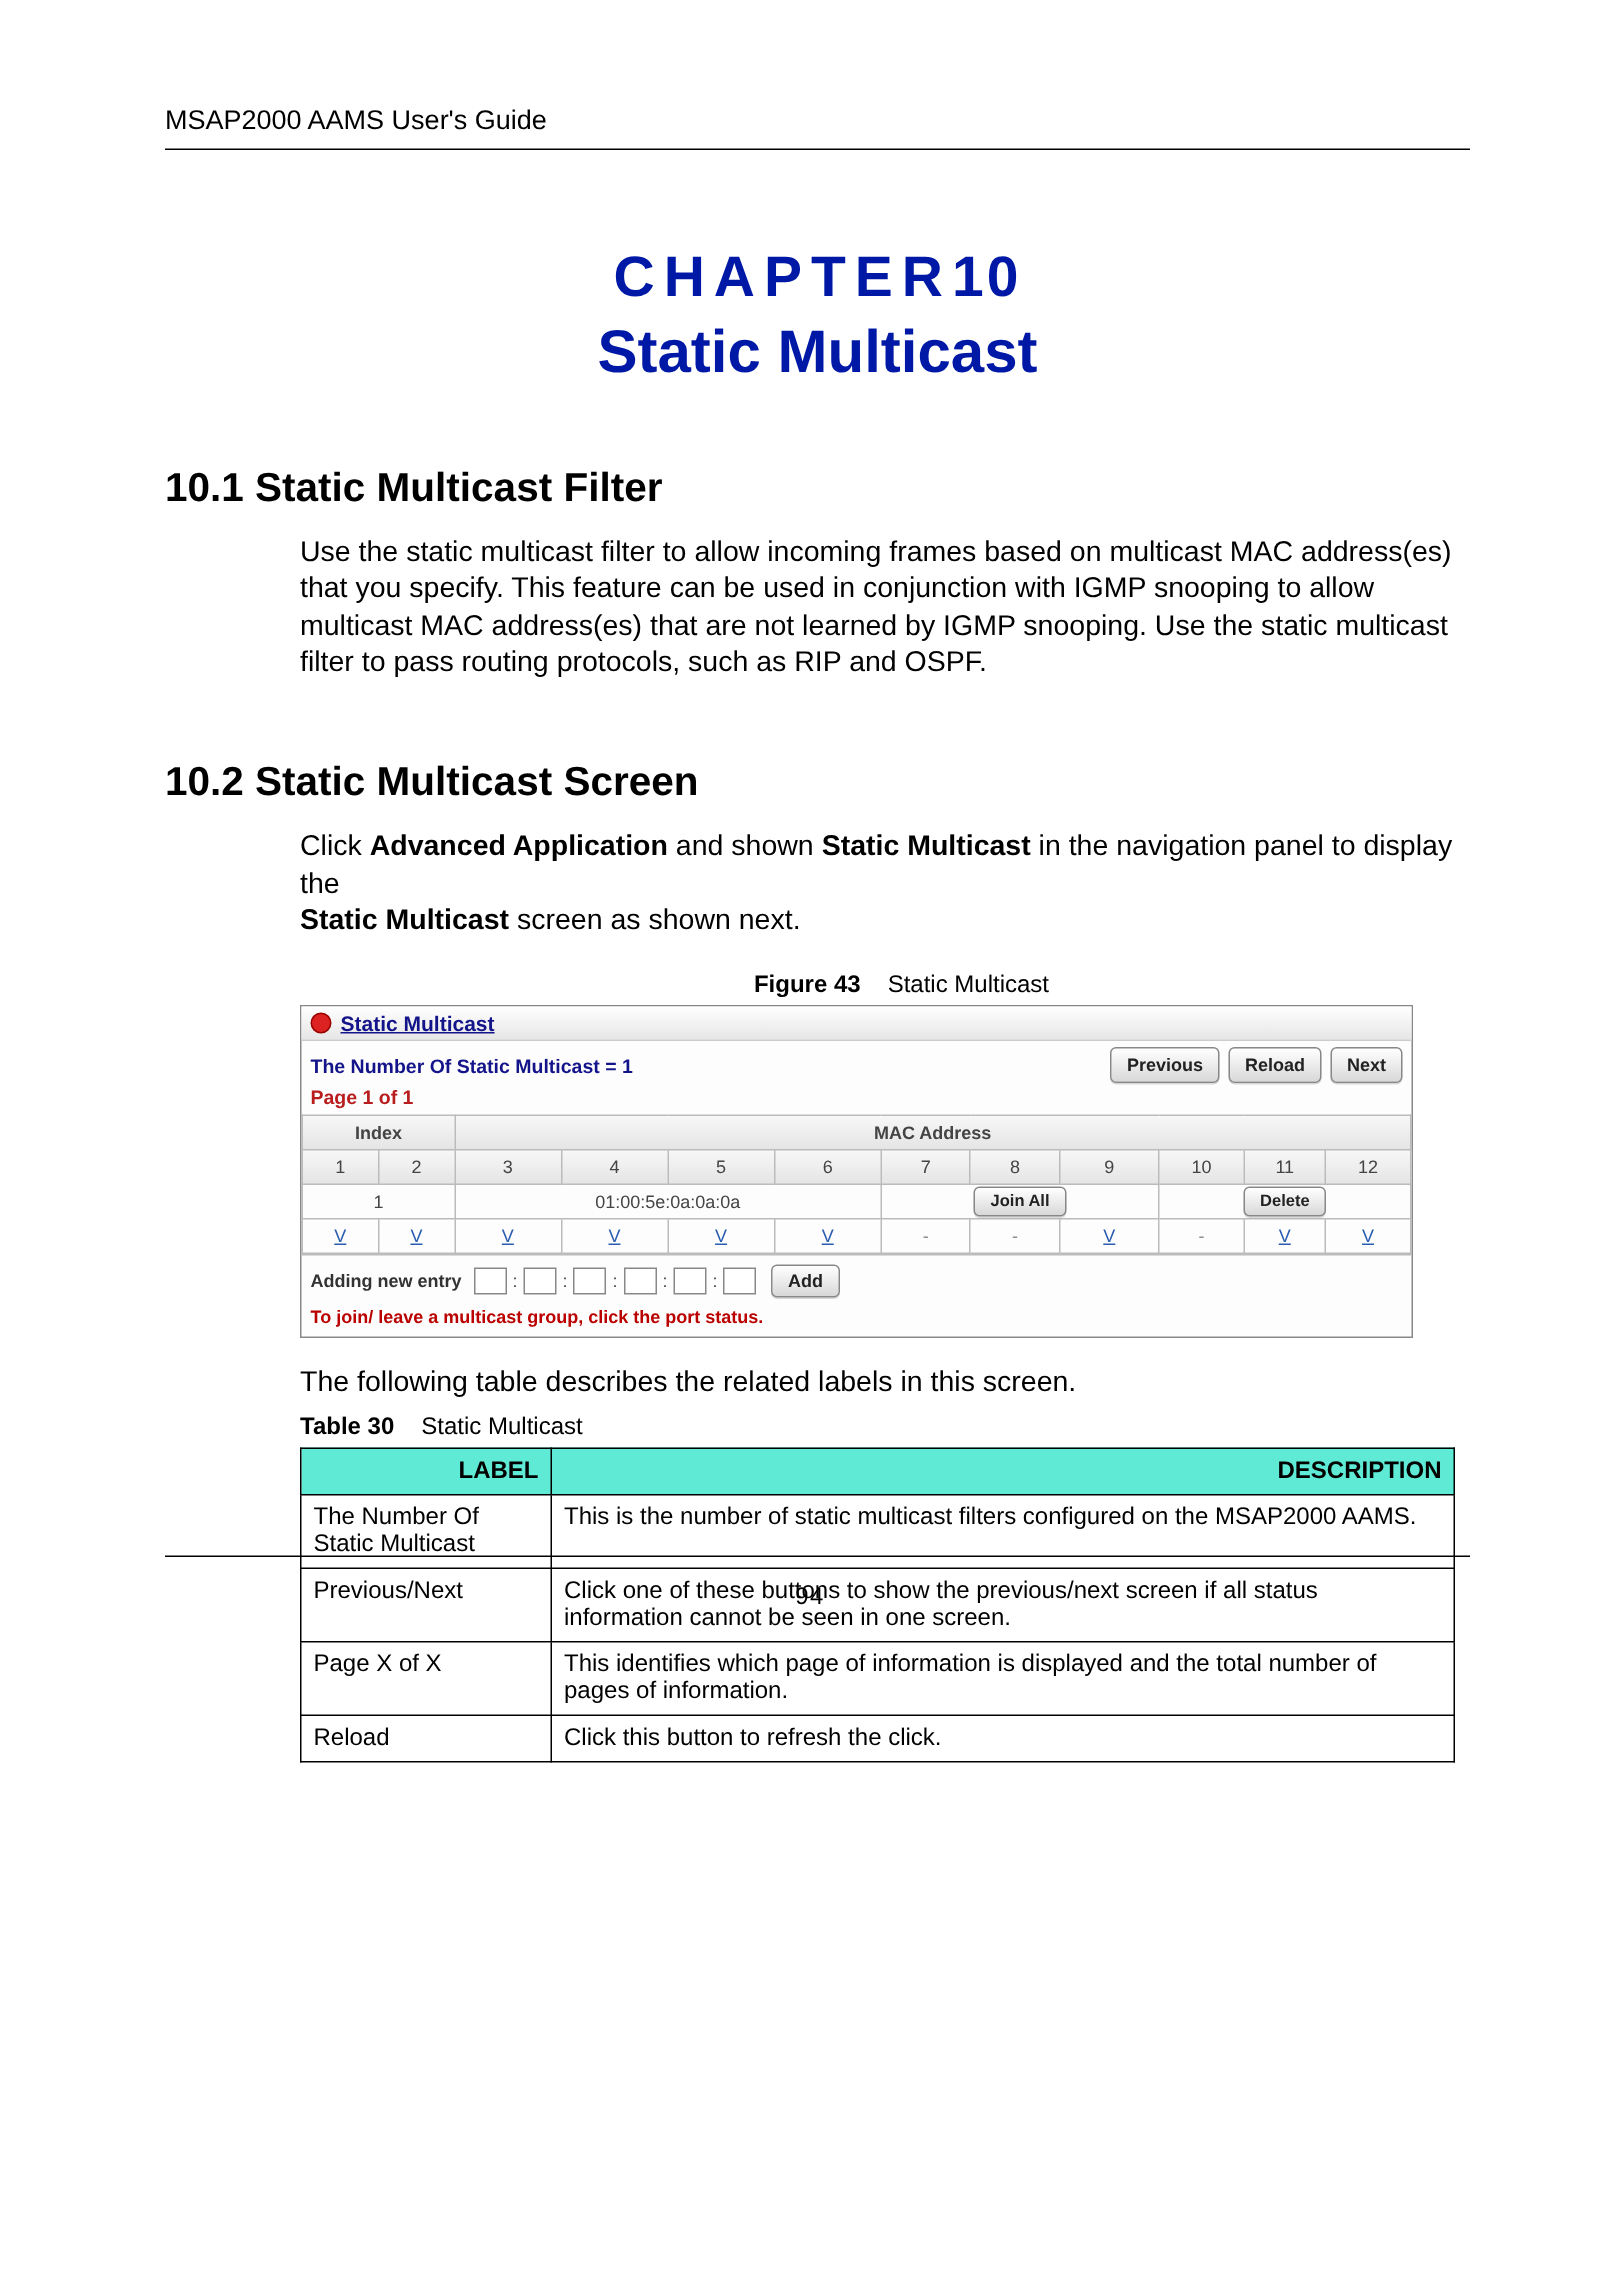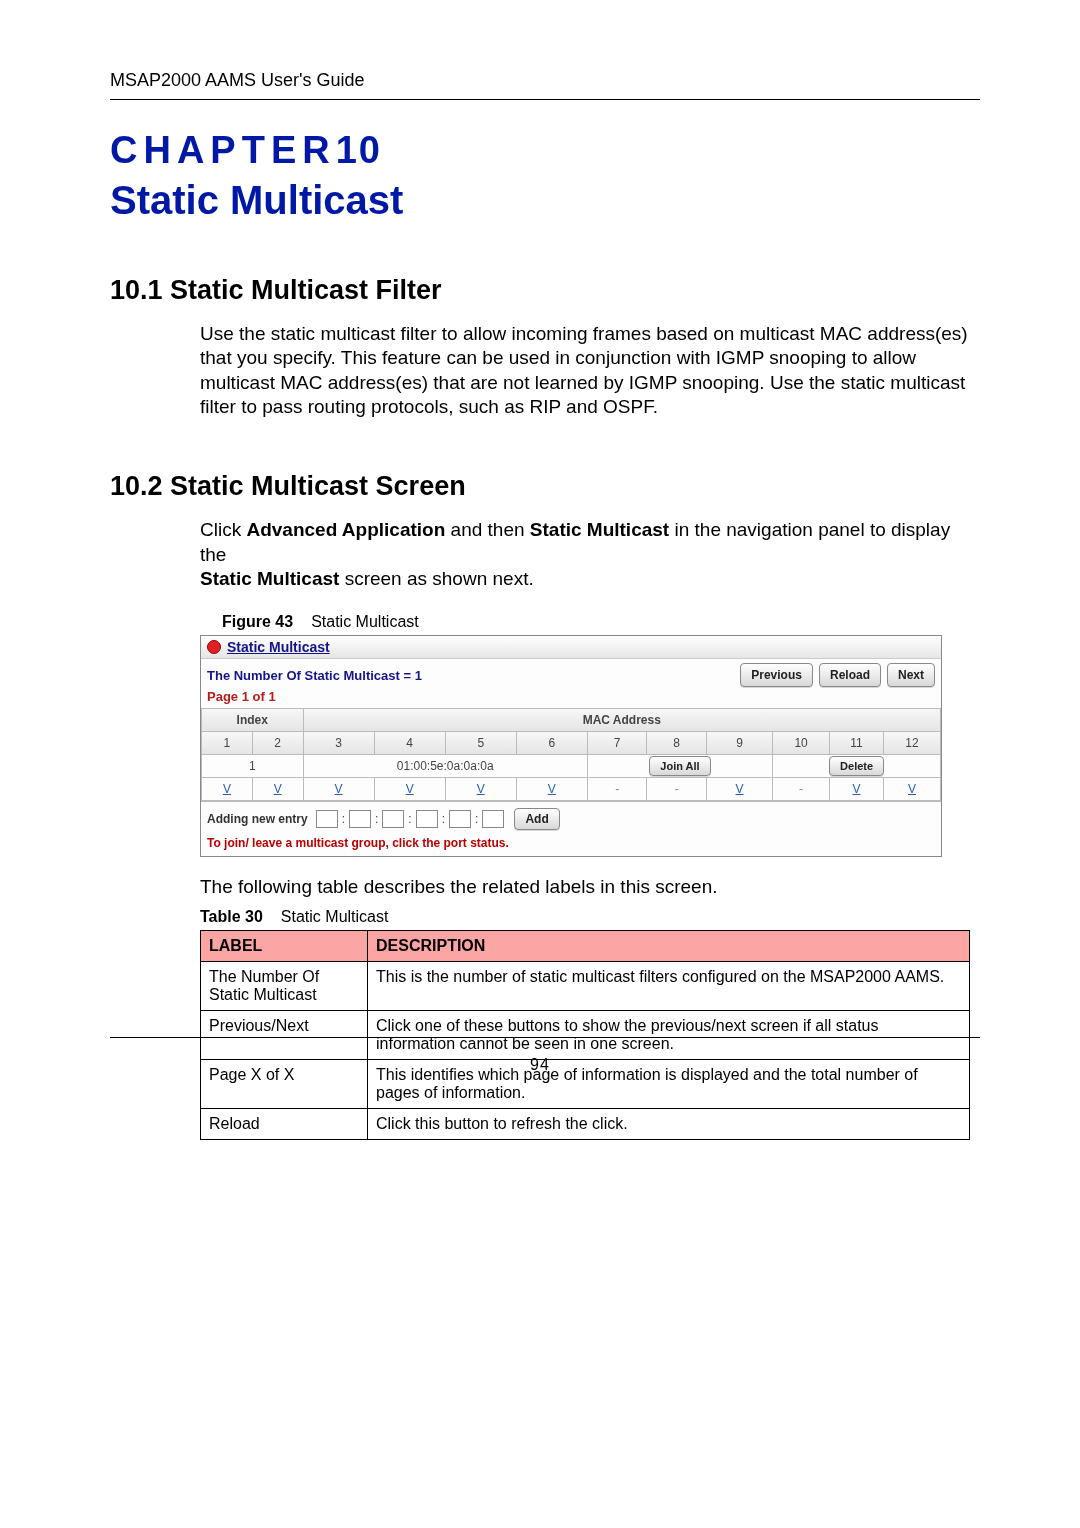--- a/index.html
+++ b/index.html
@@ -18,22 +18,22 @@
     height: 1124px;
     padding: 70px 100px 0 110px;
     position: relative;
   }
   .running-head {
     font-size: 18px;
     padding-bottom: 8px;
     border-bottom: 1px solid #000;
   }
   .chapter-block {
-    text-align: left;
-    margin-top: 29px;
+    text-align: center;
+    margin-top: 64px;
   }
   .chapter-line {
     font-family: Arial, Helvetica, sans-serif;
     font-size: 38px;
     font-weight: bold;
     letter-spacing: 6px;
     color: #0018a6;
   }
   .chapter-num {
     letter-spacing: 2px;
@@ -61,20 +61,21 @@
     line-height: 1.28;
     margin-left: 90px;
     margin-top: 6px;
   }
   .body b { font-weight: bold; }
   .fig-caption {
     font-size: 16px;
     margin-left: 112px;
     margin-top: 22px;
     margin-bottom: 4px;
+    text-align: center;
   }
   .fig-caption b { font-weight: bold; margin-right: 18px; }
 
   
   .figure43 {
     margin-left: 90px;
     width: 740px;
     border: 1px solid #888;
     background: #fdfdfd;
     font-family: "Lucida Grande", "Segoe UI", Arial, sans-serif;
@@ -194,21 +195,22 @@
     font-size: 16px;
   }
   table.desc th, table.desc td {
     border: 1px solid #000;
     padding: 6px 8px;
     text-align: left;
     vertical-align: top;
   }
   table.desc th {
     font-weight: bold;
-    background: #fca5a5;
+    background: #5eead4;
+    text-align: right;
   }
   table.desc td.label {
     width: 150px;
   }
   .page-num {
     position: absolute;
     bottom: 50px;
     left: 0; right: 0;
     text-align: center;
     font-size: 16px;
@@ -234,21 +236,21 @@
     </div>
     <div class="chapter-title">Static Multicast</div>
   </div>
 
 
   <h2 class="section">10.1  Static Multicast Filter</h2>
   <div class="body">Use the static multicast filter to allow incoming frames based on multicast MAC address(es) that you specify. This feature can be used in conjunction with IGMP snooping to allow multicast MAC address(es) that are not learned by IGMP snooping. Use the static multicast filter to pass routing protocols, such as RIP and OSPF.</div>
 
   <h2 class="section">10.2  Static Multicast Screen</h2>
   <div class="body">
-    <span>Click </span><b>Advanced Application</b><span> and then </span><b>Static Multicast</b><span> in the navigation panel to display the</span><br>
+    <span>Click </span><b>Advanced Application</b><span> and shown </span><b>Static Multicast</b><span> in the navigation panel to display the</span><br>
     <b>Static Multicast</b><span> screen as shown next.</span>
   </div>
 
   <div class="fig-caption">
     <b>Figure 43</b><span>Static Multicast</span>
   </div>
 
   <div class="figure43">
     <div class="fig-top">
       <span class="dot"></span>

